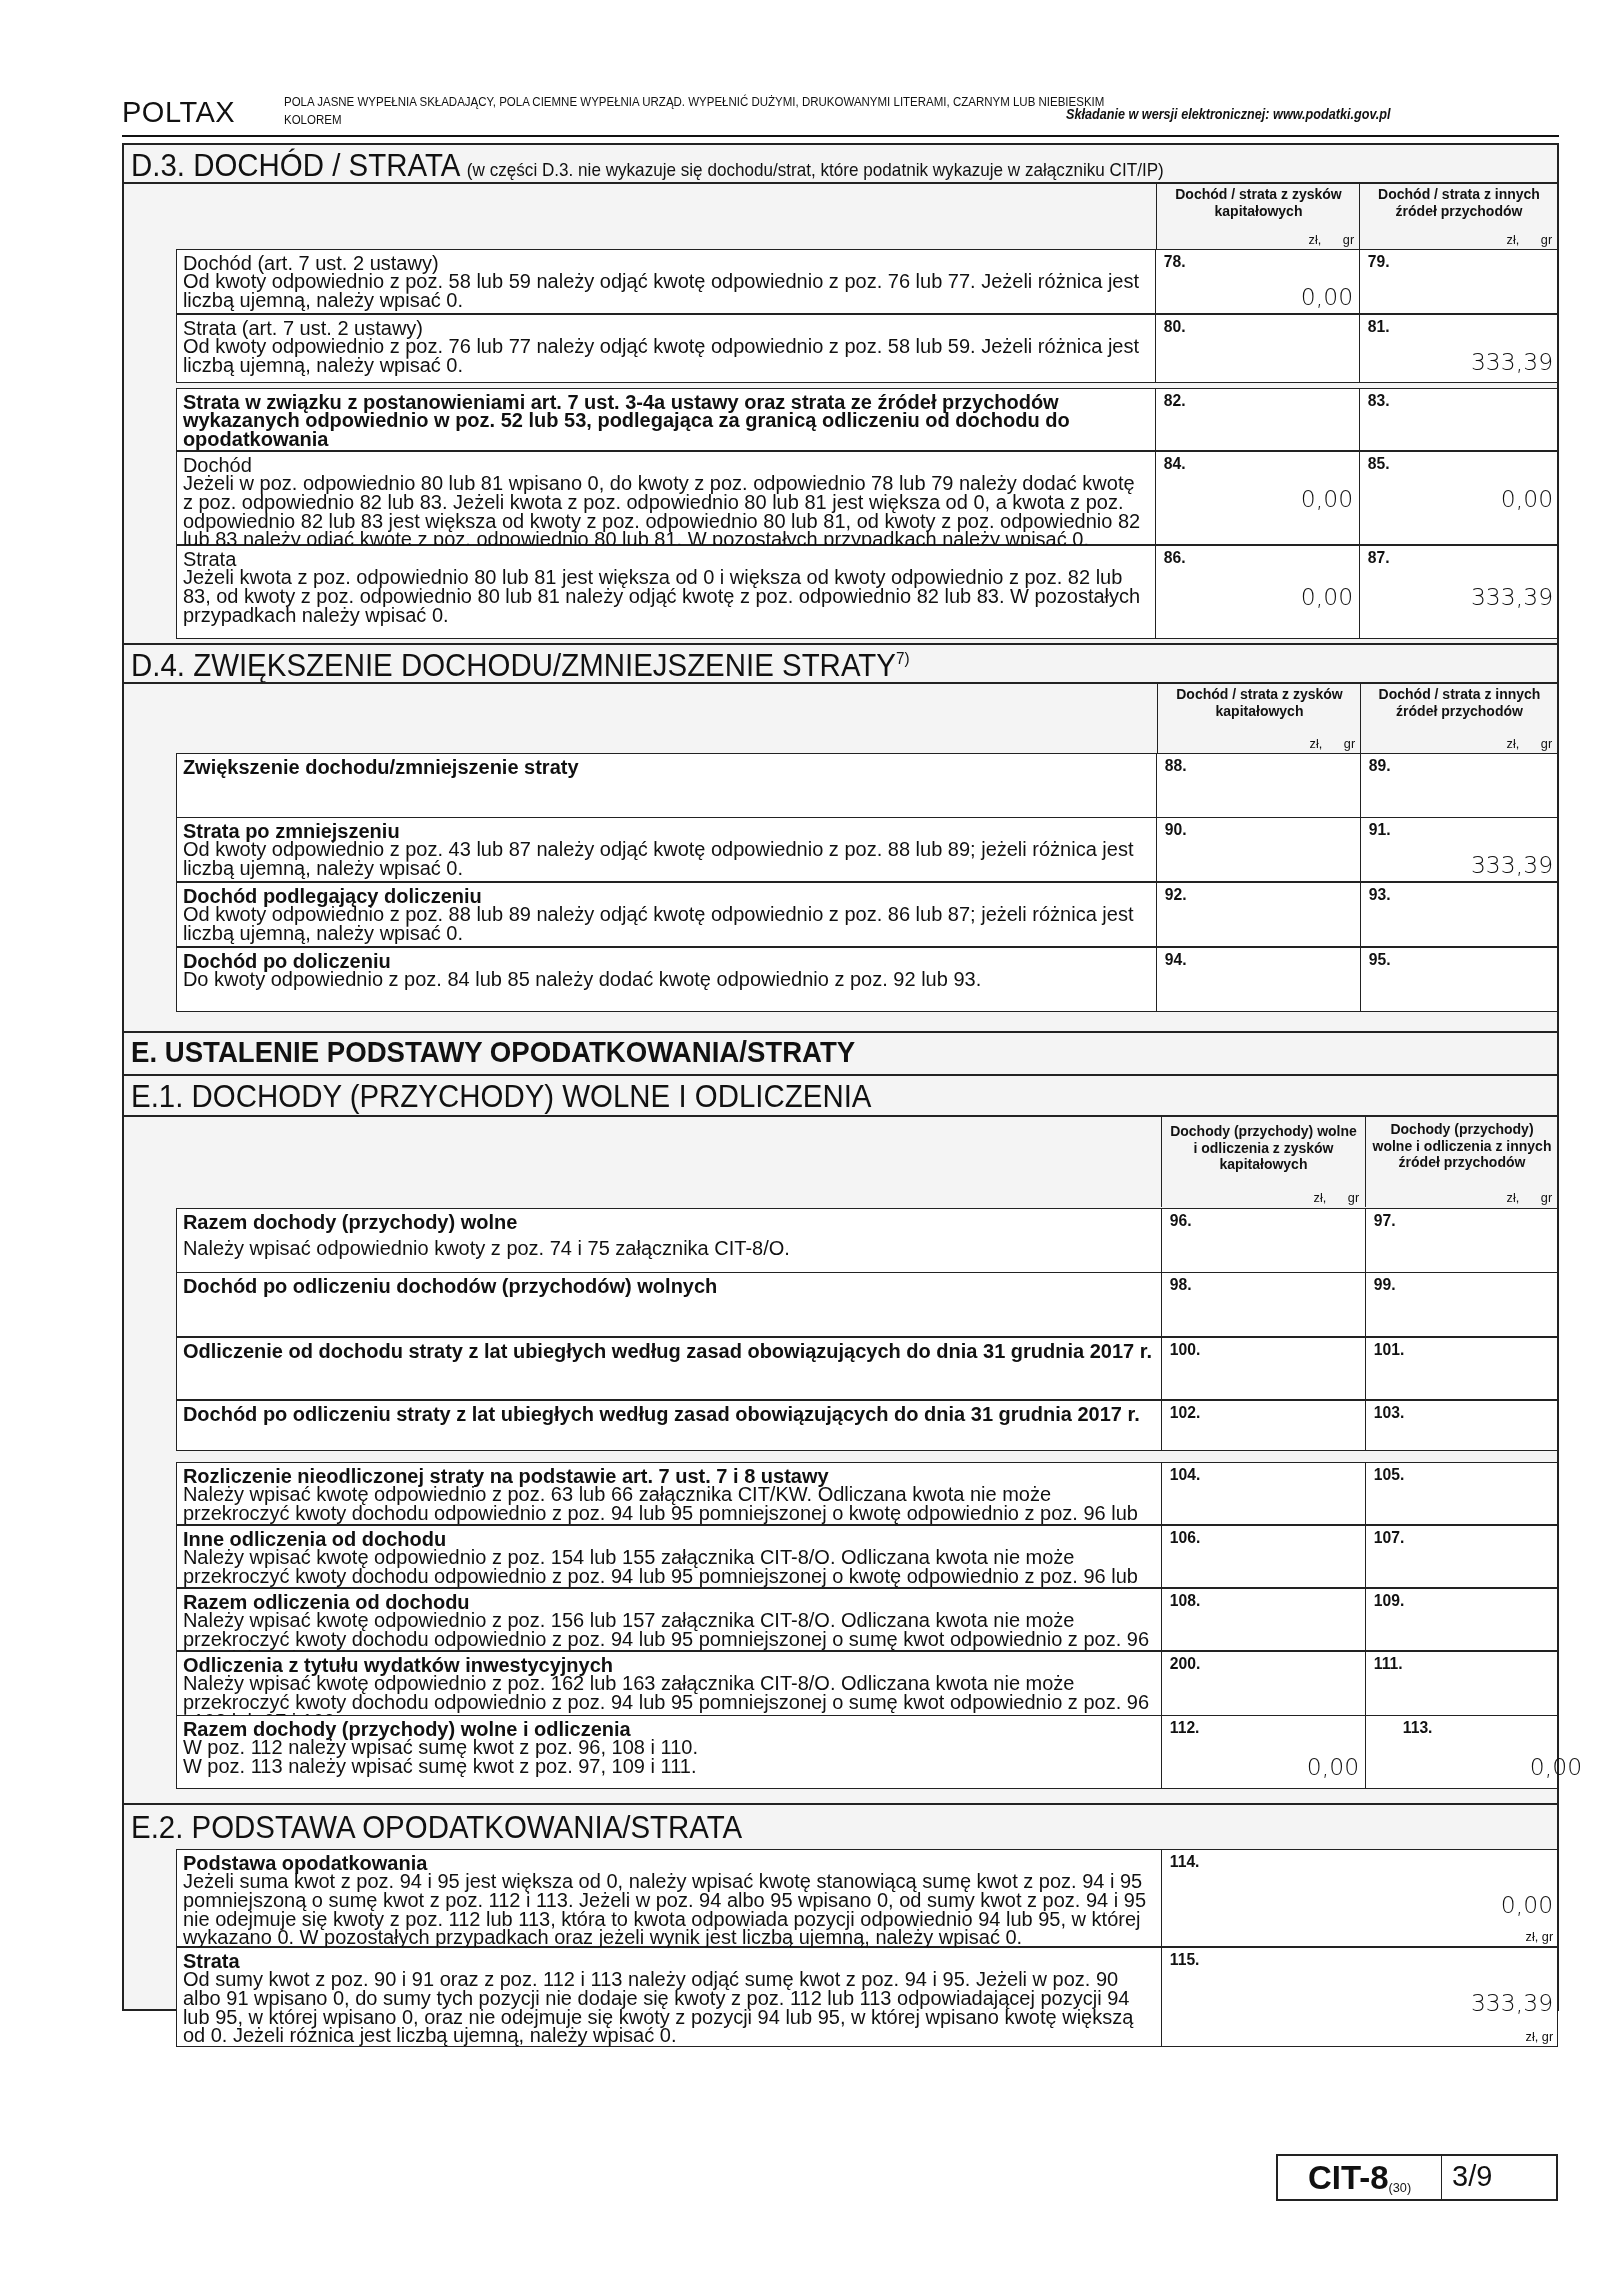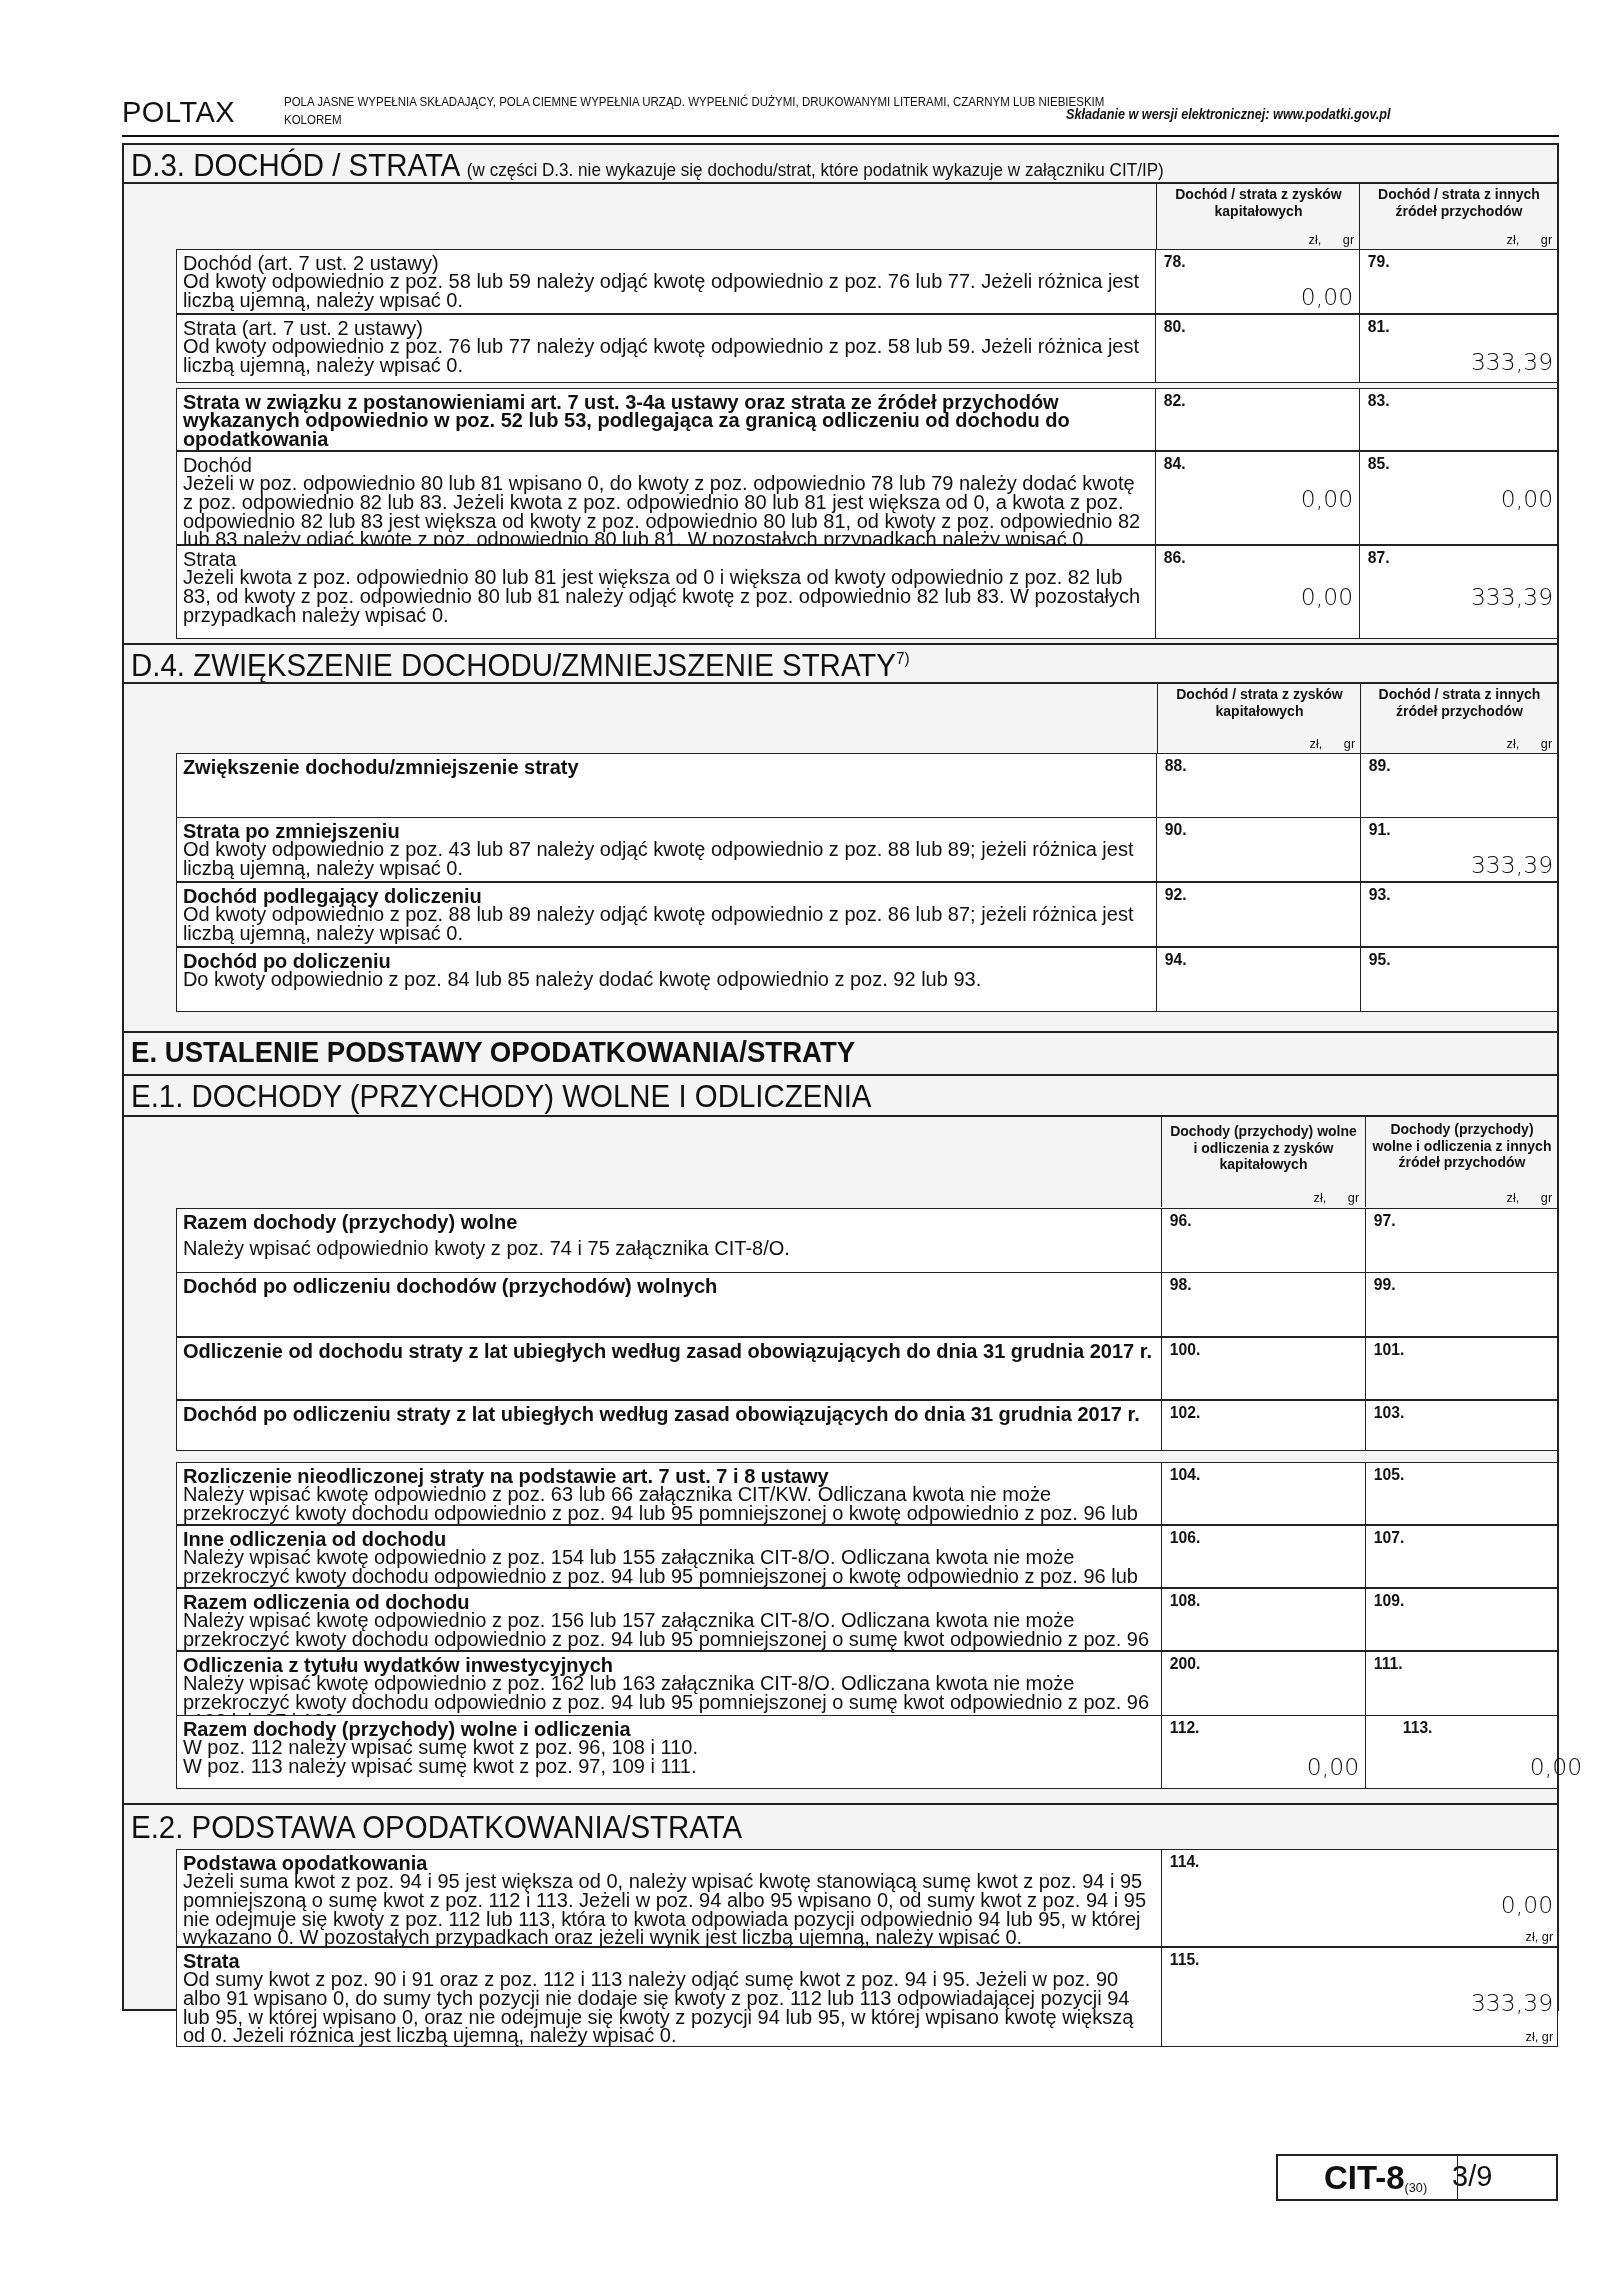--- a/index.html
+++ b/index.html
@@ -29,21 +29,21 @@
   .cell:last-child { border-right:none; }
   .cell .num { position:absolute; left:7.8px; top:2.9px; font-size:15.7px; font-weight:bold; }
   .cell .val { position:absolute; right:5.9px; top:33px; font-size:23.5px; font-family:"DejaVu Sans", sans-serif; font-weight:300; }
   .cell .unit { position:absolute; right:5.9px; bottom:2px; font-size:12.7px; }
 
   .colhdr { position:absolute; box-sizing:border-box; font-size:14px; font-weight:bold; text-align:center; line-height:16.7px; border-left:1.5px solid #222; }
   .colhdr .unit { position:absolute; right:5.9px; bottom:0px; font-size:12.7px; font-weight:normal; }
   .colhdr .unit .gr { margin-left:21.6px; }
 
   .footer-box { left:1276px; top:2154px; width:282px; height:47px; border:2px solid #222; box-sizing:border-box; }
-  .footer-code { position:absolute; left:0; top:0; width:163px; height:100%; border-right:1.5px solid #222; text-align:center; font-size:33px; font-weight:bold; line-height:43px;padding-left:16px; }
+  .footer-code { position:absolute; left:0; top:0; width:163px; height:100%; border-right:1.5px solid #222; text-align:center; font-size:33px; font-weight:bold; line-height:43px; }
   .footer-code sub { font-size:12.7px; font-weight:normal; vertical-align:-2.9px; }
   .footer-page { position:absolute; left:174px; top:3.9px; font-size:29px; }
 </style>
 </head>
 <body>
 
 <div class="abs poltax">POLTAX</div>
 <div class="abs cond hdr-line1">POLA JASNE WYPEŁNIA SKŁADAJĄCY, POLA CIEMNE WYPEŁNIA URZĄD. WYPEŁNIĆ DUŻYMI, DRUKOWANYMI LITERAMI, CZARNYM LUB NIEBIESKIM</div>
 <div class="abs cond hdr-line2">KOLOREM</div>
 <div class="abs cond hdr-right">Składanie w wersji elektronicznej: www.podatki.gov.pl</div>

